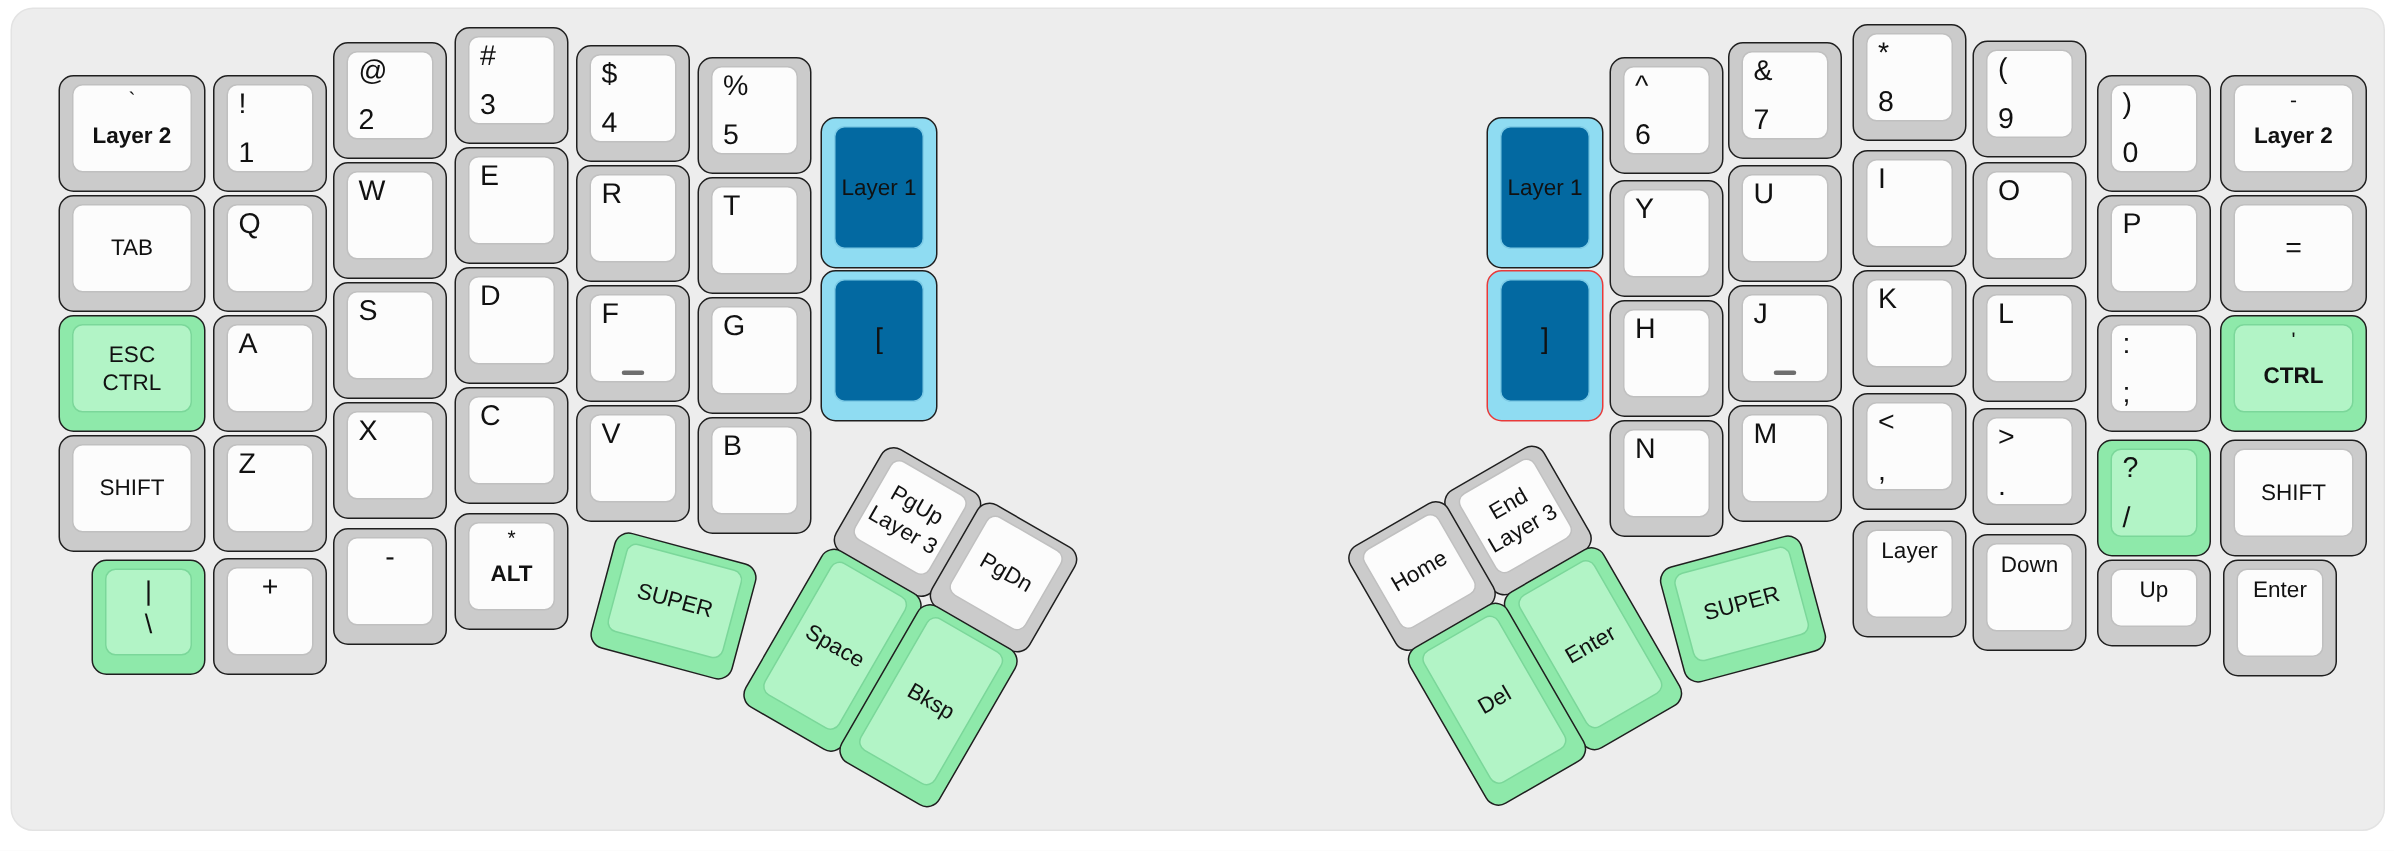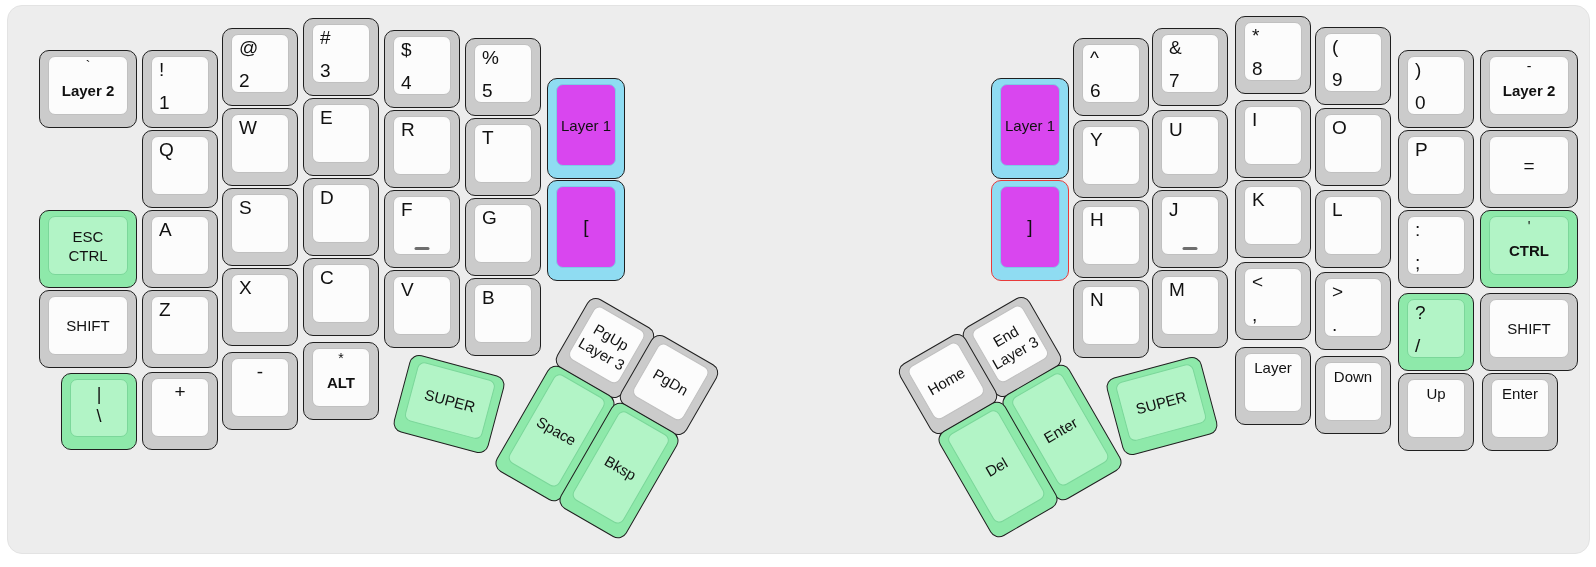--- a/index.html
+++ b/index.html
@@ -4,21 +4,21 @@
 <style>
   html,body{margin:0;padding:0;background:#ffffff;}
   #stage{position:relative;width:1596px;height:567px;background:#ffffff;overflow:hidden;
          font-family:"Liberation Sans", sans-serif;color:#111;}
   #panel{position:absolute;background:#ededed;border-radius:15px;border:1px solid #e3e3e3;box-sizing:border-box;}
   .key{position:absolute;box-sizing:border-box;border:1.8px solid #1f1f1f;border-radius:10px;}
   .cap{position:absolute;left:8px;right:8px;top:5px;bottom:12px;border-radius:7px;box-sizing:border-box;
        border:1px solid rgba(0,0,0,0.15);overflow:hidden;}
   .white{background:#cbcbcb}   .white .cap{background:#fcfcfc;border-color:#c0c0c0;}
   .green{background:#8ee9aa}   .green .cap{background:#b2f4c6;border-color:#7bd79a;}
-  .cyan{background:#8fdcf2}    .cyan  .cap{background:#d946ef;border-color:#7dcbe6;}
+  .cyan{background:#8fdcf2}    .cyan  .cap{background:#0369a1;border-color:#7dcbe6;}
   .red-border{border-color:#e83a3a;}
   
   .cap{display:flex;}
   .cap.tl{flex-direction:column;align-items:flex-start;padding:2px 0 0 7px;font-size:19px;line-height:21px;}
   .cap.stack{flex-direction:column;align-items:flex-start;padding:2px 0 0 7px;font-size:19px;line-height:21px;}
   .cap.stack .l2{margin-top:12px;}
   .cap.stackc{flex-direction:column;align-items:center;padding-top:4px;font-size:18px;line-height:20px;}
   .cap.stackc .l2{margin-top:2px;}
   .cap.center{align-items:center;justify-content:center;font-size:15px;}
   .cap.center.bigsym{font-size:19px;}
@@ -35,20 +35,25 @@
 <body>
 
 <div id="stage">
   <div id="panel" style="left: 7px; top: 5px; width: 1583px; height: 549px; background: rgb(237, 237, 237); border-radius: 15px;"></div>
 <div class="key white" style="left: 39px; top: 50px; width: 98px; height: 78px;">
       <div class="cap minitop">
         <span class="mini">`</span>
         <span class="main">Layer 2</span>
       </div>
     </div>
+    <div class="key white" style="left: 39px; top: 130px; width: 98px; height: 78px;">
+      <div class="cap center">
+        <span>TAB</span>
+      </div>
+    </div>
     <div class="key green" style="left: 39px; top: 210px; width: 98px; height: 78px;">
       <div class="cap center2">
         <span>ESC</span>
         <span>CTRL</span>
       </div>
     </div>
     <div class="key white" style="left: 39px; top: 290px; width: 98px; height: 78px;">
       <div class="cap center">
         <span>SHIFT</span>
       </div>
@@ -340,21 +345,21 @@
         <span>:</span>
         <span class="l2">;</span>
       </div>
     </div>
     <div class="key green" style="left: 1398px; top: 293px; width: 76px; height: 78px;">
       <div class="cap stack">
         <span>?</span>
         <span class="l2">/</span>
       </div>
     </div>
-    <div class="key white" style="left: 1398px; top: 373px; width: 76px; height: 78px;">
+    <div class="key white" style="left: 1398px; top: 373px; width: 76px; height: 58px;">
       <div class="cap topw">
         <span>Up</span>
       </div>
     </div>
     <div class="key white" style="left: 1480px; top: 50px; width: 98px; height: 78px;">
       <div class="cap minitop">
         <span class="mini">-</span>
         <span class="main">Layer 2</span>
       </div>
     </div>

